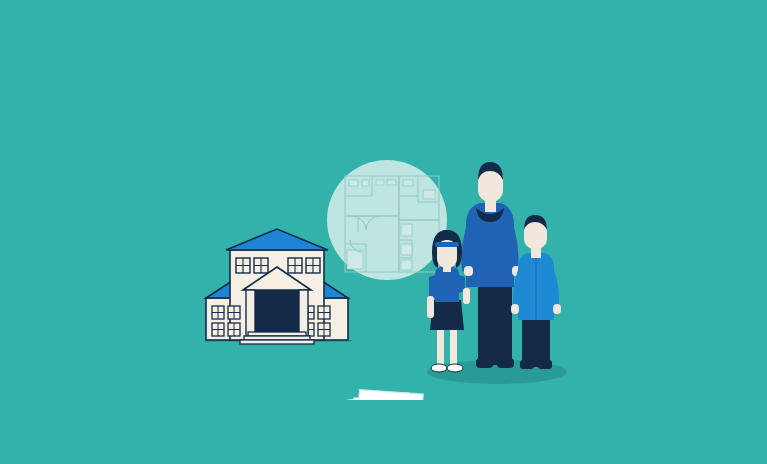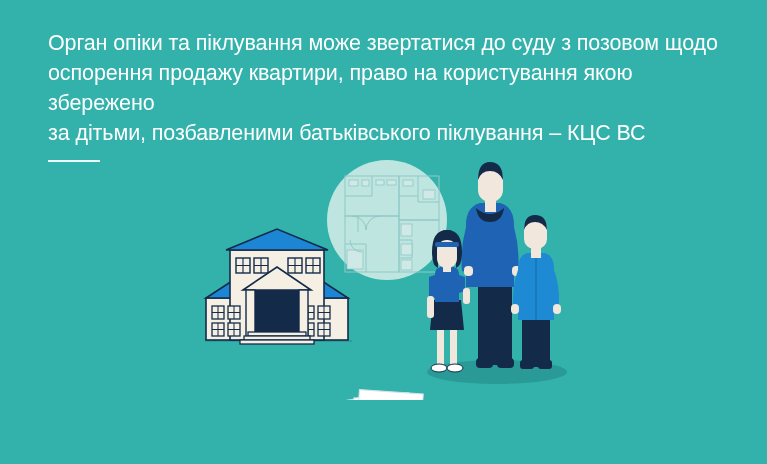--- a/index.html
+++ b/index.html
@@ -59,26 +59,20 @@
     font-weight: 700;
     fill: #1a5a9e;
     letter-spacing: 0.6px;
   }
 </style>
 </head>
 <body>
 
 <div class="stage">
 
-  <div class="headline-block">
-    <h1 class="headline">Орган опіки та піклування може звертатися до суду з позовом щодо
-оспорення продажу квартири, право на користування якою збережено
-за дітьми, позбавленими батьківського піклування – КЦС ВС</h1>
-    <div class="headline-rule"></div>
-  </div>
 
   <div class="illustration">
     <svg width="767" height="260" viewBox="0 0 767 260" xmlns="http://www.w3.org/2000/svg">
 
       <g>
         <circle cx="387" cy="80" r="60" fill="#bfe5e0"></circle>
         <g stroke="#8fc9c6" stroke-width="1" fill="none">
           <rect x="345" y="36" width="54" height="40"></rect>
           <rect x="399" y="36" width="40" height="44"></rect>
           <rect x="345" y="76" width="54" height="56"></rect>

